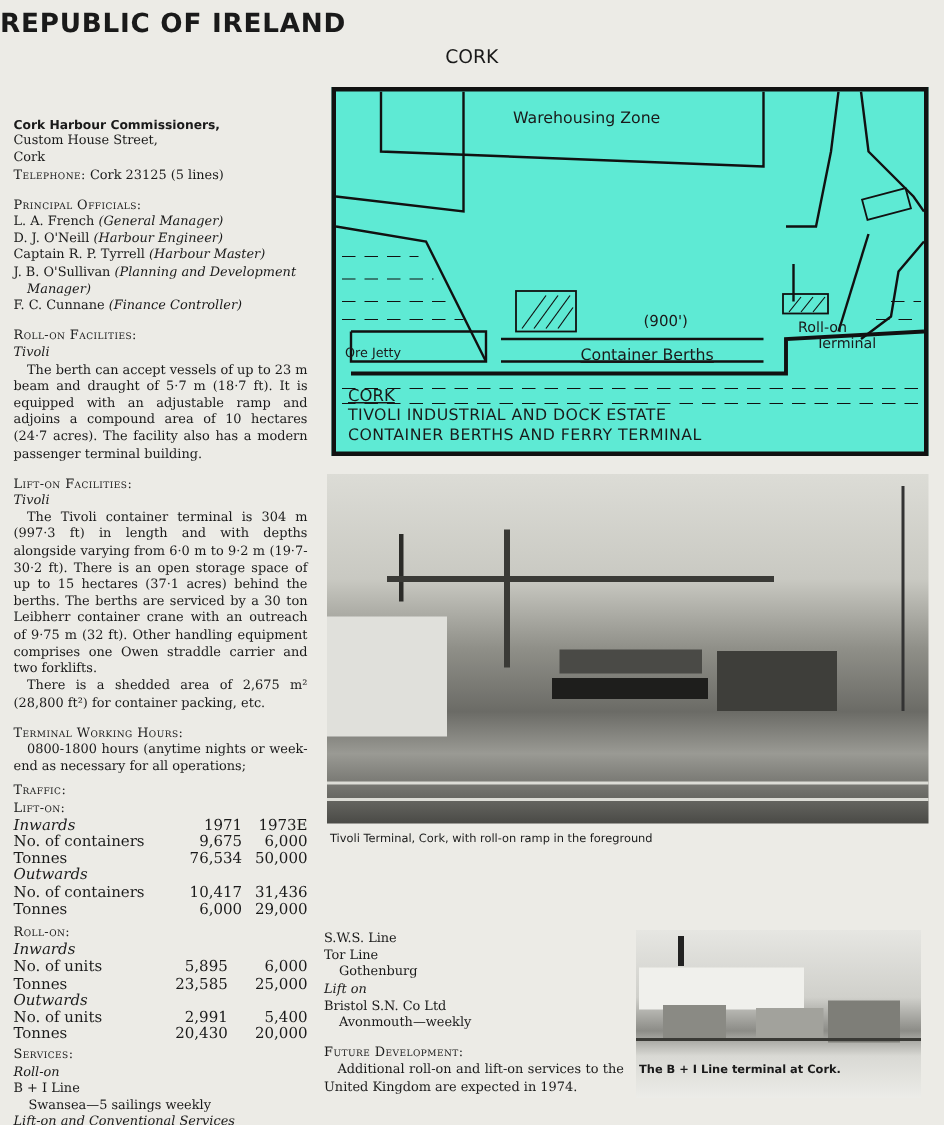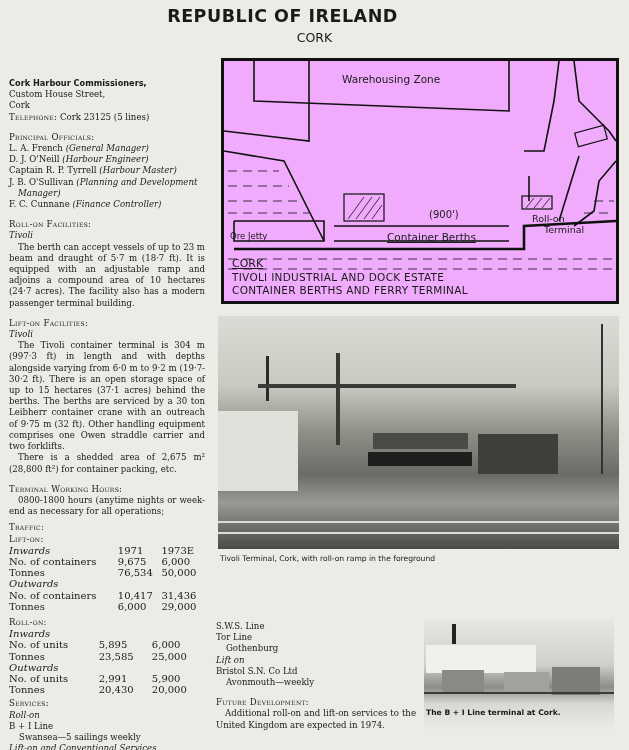--- a/index.html
+++ b/index.html
@@ -1,35 +1,35 @@
 <!DOCTYPE html>
 <html><head>
 <meta charset="utf-8">
 <style>
   html, body { margin:0; padding:0; }
   body { width:629px; height:750px; background:#ecebe6; position:relative; overflow:hidden;
          font-family:"DejaVu Serif", serif; color:#1a1a1a; }
-  .country { position:absolute; top:6px; left:0; width:565px; text-align:center;
+  .country { position:absolute; top:6px; left:0; width:565px; 
              font-family:"DejaVu Sans", sans-serif; font-weight:bold; font-size:17.5px; letter-spacing:0.5px; }
   .city { position:absolute; top:30px; left:0; width:629px; text-align:center;
           font-family:"DejaVu Sans", sans-serif; font-size:12.5px; }
   .col { position:absolute; font-size:8.6px; line-height:11.2px; }
   .leftcol { left:9px; top:78px; width:196px; }
   .sc { font-variant:small-caps; letter-spacing:0.3px; }
   .b { font-weight:bold; font-family:"DejaVu Sans", sans-serif; font-size:8.2px; }
   .it { font-style:italic; }
   .gap { height:9px; }
   .para { text-align:justify; }
   .ind { text-indent:9px; }
   .hang { padding-left:9px; text-indent:-9px; }
   .sub { padding-left:10px; }
   table.t { border-collapse:collapse; width:196px; font-size:10px; }
   table.t td { padding:0; line-height:11.2px; }
-  table.t td.n { text-align:left;margin-left:32px; }
-  .map { position:absolute; left:221px; top:58px; width:398px; height:246px; border:3px solid #111; background:#f0abfc; box-sizing:border-box; }
+  table.t td.n { text-align:right;margin-left:32px; }
+  .map { position:absolute; left:221px; top:58px; width:398px; height:246px; border:3px solid #111; background:#5eead4; box-sizing:border-box; }
   .map svg { position:absolute; left:0; top:0; }
   .photo1 { position:absolute; left:218px; top:316px; width:401px; height:233px;
             background:linear-gradient(180deg,#dcdcd6 0%,#c9c9c2 30%,#8f8f88 50%,#6b6b66 68%,#9a9a94 80%,#4a4a46 100%); }
   .cap1 { position:absolute; left:220px; top:554px; font-family:"DejaVu Sans", sans-serif; font-size:7.6px; }
   .midcol { left:216px; top:621px; width:200px; }
   .photo2 { position:absolute; left:424px; top:620px; width:190px; height:112px;
             background:linear-gradient(180deg,#e6e6e2 0%,#d0d0cb 40%,#8c8c87 60%,#d9d9d4 75%,#ecece8 100%); }
   .cap2 { position:absolute; left:426px; top:708px; font-family:"DejaVu Sans", sans-serif; font-size:7.6px; font-weight:bold; }
   .ph-shape { position:absolute; background:#2b2b28; }
 </style>
@@ -120,21 +120,21 @@
           <td class="n">25,000</td>
         </tr>
     <tr>
           <td class="it">Outwards</td>
           <td></td>
           <td></td>
         </tr>
     <tr>
           <td>No. of units</td>
           <td class="n">2,991</td>
-          <td class="n">5,900</td>
+          <td class="n">5,400</td>
         </tr>
     <tr>
           <td>Tonnes</td>
           <td class="n">20,430</td>
           <td class="n">20,000</td>
         </tr>
   </tbody>
     </table>
   <div style="height:3px"></div>
   <div class="sc">Services:</div>

